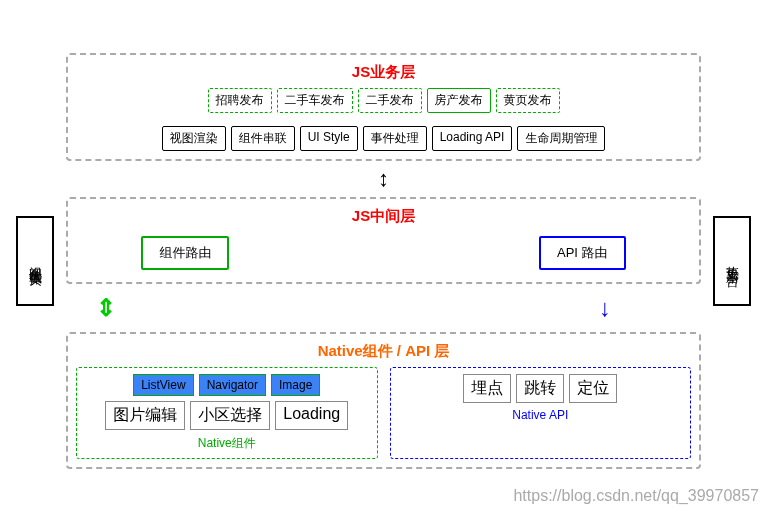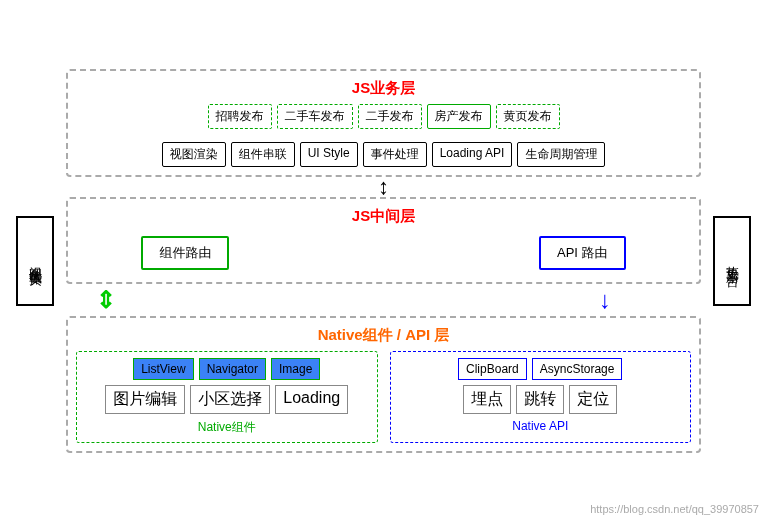--- a/index.html
+++ b/index.html
@@ -44,20 +44,21 @@
       height: 90px;
       display: flex;
       align-items: center;
       justify-content: center;
     }
 
     .center-area {
       flex: 1;
       display: flex;
       flex-direction: column;
+      gap: 8px;
     }
 
     .right-panel {
       display: flex;
       flex-direction: column;
       align-items: center;
       justify-content: center;
       width: 50px;
       flex-shrink: 0;
     }
@@ -248,23 +249,23 @@
 
     .native-sub-label-blue {
       text-align: center;
       color: #0000ff;
       font-size: 12px;
       margin-top: 3px;
     }
 
     .watermark {
       position: absolute;
-      bottom: 6px;
+      bottom: 16px;
       right: 8px;
-      font-size: 11px;
+      font-size: 16px;
       color: #aaa;
     }
   </style>
 </head>
 <body>
 
 <div class="main-container">
 
   <div class="left-panel">
     <div class="side-box">
@@ -326,24 +327,20 @@
           <div class="native-row">
             <span class="native-tag-plain">图片编辑</span>
             <span class="native-tag-plain">小区选择</span>
             <span class="native-tag-plain">Loading</span>
           </div>
           <div class="native-sub-label">Native组件</div>
         </div>
 
         <div class="native-right">
           <div class="native-row">
-            <span class="native-tag-blue">ClipBoard</span>
-            <span class="native-tag-blue">AsyncStorage</span>
-          </div>
-          <div class="native-row">
             <span class="native-tag-plain">埋点</span>
             <span class="native-tag-plain">跳转</span>
             <span class="native-tag-plain">定位</span>
           </div>
           <div class="native-sub-label-blue">Native API</div>
         </div>
 
       </div>
     </div>
 

